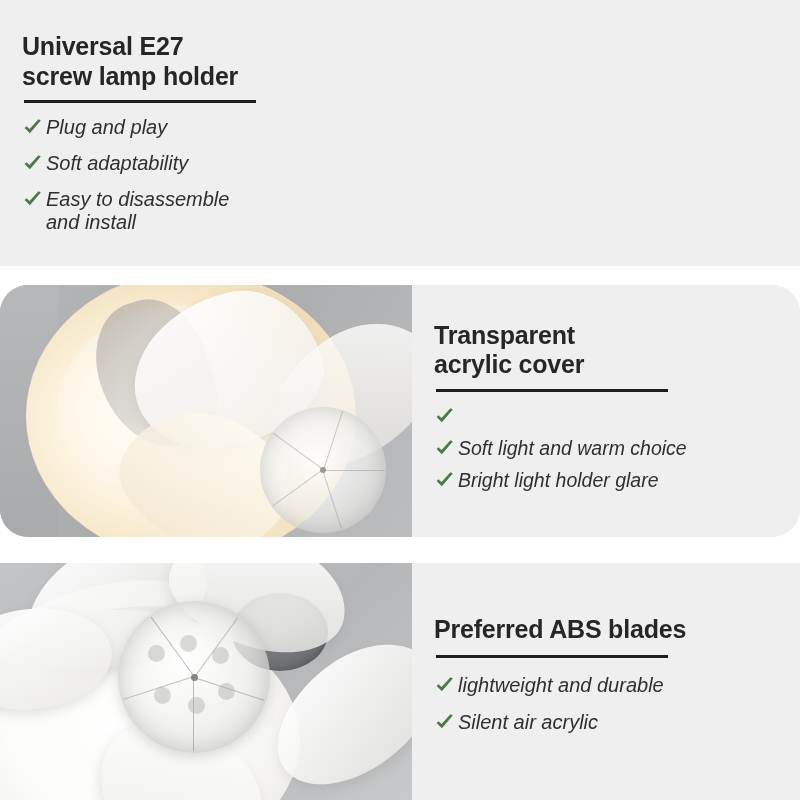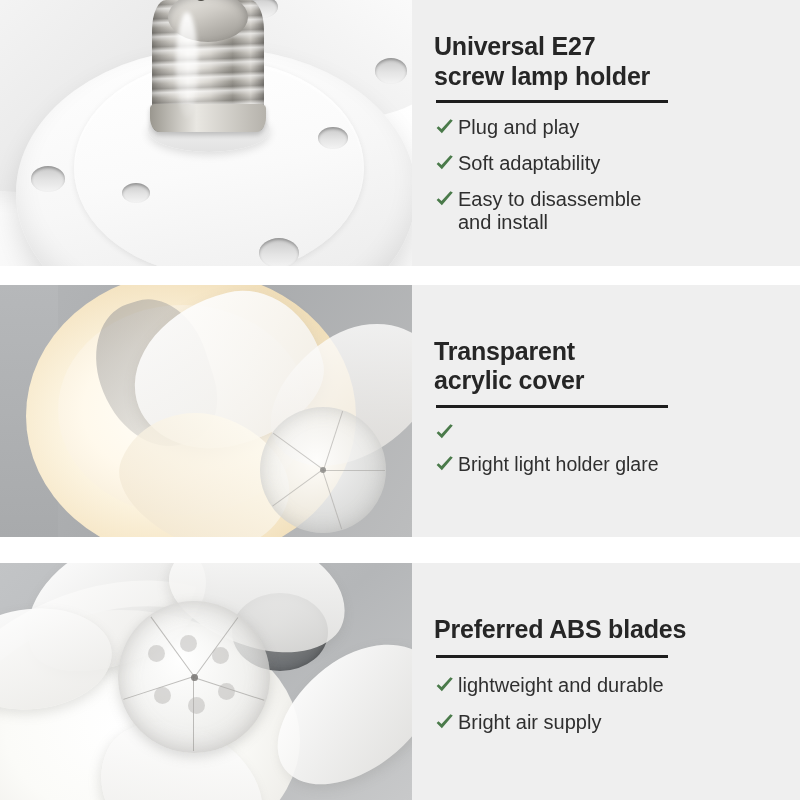--- a/index.html
+++ b/index.html
@@ -25,23 +25,23 @@
   }
 
   
   .panel {
     position: relative;
     display: flex;
     width: 800px;
     overflow: hidden;
     background: #efefef;
   }
-  .panel-1 { height: 266px; }
+  .panel-1 { height: 266px; flex-direction: column; }
   .gap-1   { height: 19px; background: #ffffff; width: 800px; flex: none; }
-  .panel-2 { height: 252px; }
+  .panel-2 { height: 252px; border-radius: 28px; }
   .gap-2   { height: 26px; background: #ffffff; width: 800px; flex: none; }
   .panel-3 { height: 237px; }
 
   
   .photo {
     position: relative;
     width: 412px;
     flex: none;
     overflow: hidden;
     background: #d8d8d8;
@@ -377,20 +377,21 @@
 
   .bullets {
     list-style: none;
     margin: 0;
     padding: 0;
   }
   .bullet {
     display: flex;
     align-items: flex-start;
     margin-bottom: 13px;
+    font-style: italic;
   }
   .bullet:last-child { margin-bottom: 0; }
 
   .panel-2 .bullet { margin-bottom: 10px; }
   .panel-3 .bullet { margin-bottom: 14px; }
 
   .check {
     flex: none;
     width: 21px;
     height: 22px;
@@ -480,20 +481,26 @@
 
     <div class="textcol">
       <h2 class="heading">Transparent
 acrylic cover</h2>
       <div class="rule"></div>
       <ul class="bullets">
         <li class="bullet">
           <svg class="check" viewBox="0 0 24 24">
             <path d="M3 13.2 L9 19 L21.5 4.5 L18.8 3 L8.6 14.3 L5.1 11.2 Z" fill="#4a7a4a"></path>
           </svg>
+        </li>
+        <li class="bullet">
+          <svg class="check" viewBox="0 0 24 24">
+            <path d="M3 13.2 L9 19 L21.5 4.5 L18.8 3 L8.6 14.3 L5.1 11.2 Z" fill="#4a7a4a"></path>
+          </svg>
+          <span class="bullet-text">Soft light and warm choice</span>
         </li>
         <li class="bullet">
           <svg class="check" viewBox="0 0 24 24">
             <path d="M3 13.2 L9 19 L21.5 4.5 L18.8 3 L8.6 14.3 L5.1 11.2 Z" fill="#4a7a4a"></path>
           </svg>
           <span class="bullet-text">Bright light holder glare</span>
         </li>
       </ul>
     </div>
   </section>
@@ -532,19 +539,19 @@
         <li class="bullet">
           <svg class="check" viewBox="0 0 24 24">
             <path d="M3 13.2 L9 19 L21.5 4.5 L18.8 3 L8.6 14.3 L5.1 11.2 Z" fill="#4a7a4a"></path>
           </svg>
           <span class="bullet-text">lightweight and durable</span>
         </li>
         <li class="bullet">
           <svg class="check" viewBox="0 0 24 24">
             <path d="M3 13.2 L9 19 L21.5 4.5 L18.8 3 L8.6 14.3 L5.1 11.2 Z" fill="#4a7a4a"></path>
           </svg>
-          <span class="bullet-text">Bright air supply</span>
+          <span class="bullet-text">Silent air acrylic</span>
         </li>
       </ul>
     </div>
   </section>
 
 </div>
 
 </body></html>

